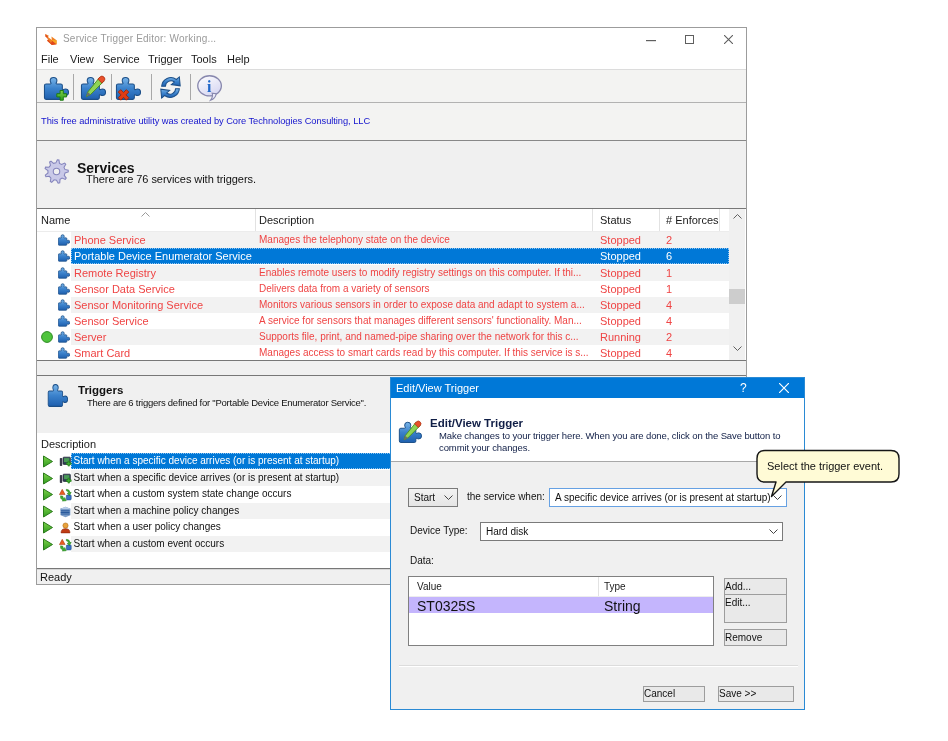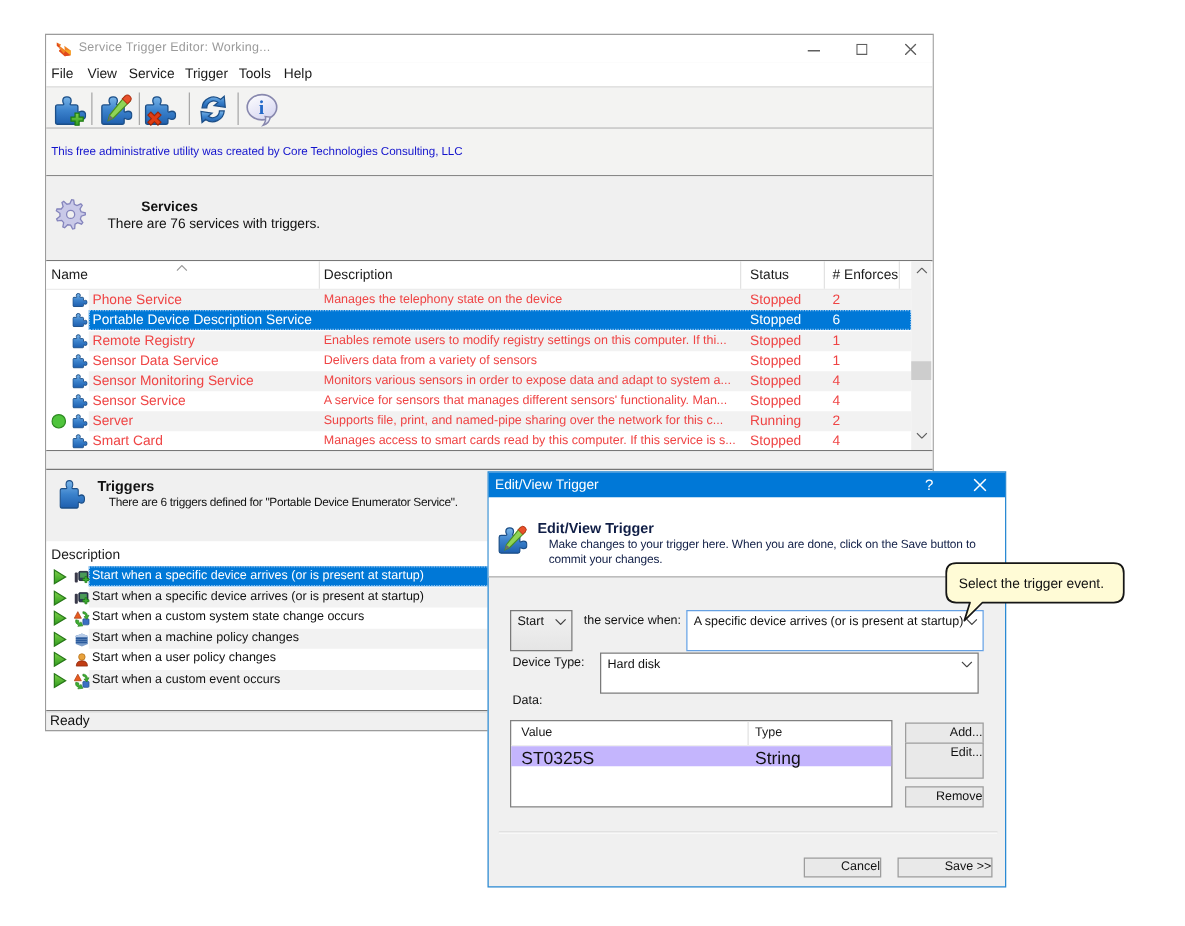--- a/index.html
+++ b/index.html
@@ -10,21 +10,21 @@
   #titlebar{left:0;top:0;width:709px;height:22px;background:#ffffff;}
   #titletxt{left:26px;top:5px;font-size:10px;color:#9a9a9a;letter-spacing:0.2px;}
   .capbtn{top:7px;color:#5f5f5f;}
   #menubar{left:0;top:22px;width:709px;height:19px;background:#ffffff;font-size:11px;color:#1a1a1a;}
   .mi{position:absolute;top:3px;}
   #toolbar{left:0;top:41px;width:709px;height:34px;background:#f3f3f2;border-top:1px solid #dcdcdc;border-bottom:1px solid #b2b2b2;box-sizing:border-box;}
   .tsep{position:absolute;top:4px;width:1px;height:26px;background:#a8a8a8;}
   #infobar{left:0;top:75px;width:709px;height:38px;background:#f3f3f2;border-bottom:1px solid #888888;box-sizing:border-box;}
   #infotxt{left:4px;top:13px;font-size:9.3px;color:#1414cd;letter-spacing:-0.05px;}
   #svchead{left:0;top:113px;width:709px;height:67px;background:#f0f0f0;}
-  #svchead .t1{left:40px;top:19px;font-size:11px;font-weight:bold;color:#111;margin-left:36px;}
+  #svchead .t1{left:40px;top:19px;font-size:14px;font-weight:bold;color:#111;}
   #svchead .t2{left:49px;top:32px;font-size:11px;letter-spacing:-0.05px;color:#111;}
   #svclist{left:0;top:180px;width:709px;height:153px;background:#ffffff;border-top:1px solid #777;border-bottom:1px solid #777;box-sizing:border-box;}
   .hdrtxt{position:absolute;top:5px;font-size:11px;color:#1a1a1a;}
   .colline{position:absolute;top:0;width:1px;height:22px;background:#e2e2e2;}
   #svchdr{position:absolute;left:0;top:0;width:708px;height:23px;background:#ffffff;border-bottom:1px solid #ececec;box-sizing:border-box;}
   .srow{position:absolute;left:0;width:692px;height:16px;color:#ef4444;}
   .srow .stripe{position:absolute;left:34px;top:0;width:658px;height:16px;}
   .srow.alt .stripe{background:#f2f2f2;}
   .srow.sel .stripe{background:#0078d7;outline:1px dotted #92c4ef;outline-offset:-1px;}
   .srow.sel{color:#ffffff;}
@@ -52,25 +52,25 @@
   #statusbar{left:0;top:541px;width:709px;height:15px;background:#f0f0f0;border-top:1px solid #d7d7d7;box-sizing:border-box;}
   #statusbar span{position:absolute;left:3px;top:1px;font-size:11px;color:#111;}
 
   
   #dlg{left:390px;top:377px;width:415px;height:333px;background:#f0f0f0;border:1px solid #2a8ad4;box-sizing:border-box;}
   #dlgtitle{left:0;top:0;width:413px;height:20px;background:#0078d7;}
   #dlgtitle span{position:absolute;left:5px;top:4px;font-size:11px;color:#ffffff;}
   #dlghead{left:0;top:20px;width:413px;height:64px;background:#ffffff;border-bottom:1px solid #a8a8a8;box-sizing:border-box;}
   #dlghead .t1{left:39px;top:19px;font-size:11.5px;font-weight:bold;color:#101e46;}
   #dlghead .t2{left:48px;top:32px;font-size:9.5px;letter-spacing:-0.1px;color:#101e46;line-height:12px;white-space:nowrap;}
-  .combo{position:absolute;height:33px;background:#ffffff;border:1px solid #7a7a7a;box-sizing:border-box;font-size:10px;color:#111;}
+  .combo{position:absolute;height:19px;background:#ffffff;border:1px solid #7a7a7a;box-sizing:border-box;font-size:10px;color:#111;}
   .combo .cv{position:absolute;right:4px;top:6px;}
   .combo span{position:absolute;left:5px;top:3px;white-space:nowrap;}
   .lbl{position:absolute;font-size:10px;color:#111;}
-  .btn{position:absolute;background:#e9e9e9;border:1px solid #9d9d9d;box-sizing:border-box;font-size:10px;color:#111;text-align:right;}
+  .btn{position:absolute;background:#e9e9e9;border:1px solid #9d9d9d;box-sizing:border-box;font-size:10px;color:#111;text-align:left;}
   #dtable{left:17px;top:198px;width:306px;height:70px;background:#ffffff;border:1px solid #808080;box-sizing:border-box;}
   #dtable .h1{position:absolute;left:8px;top:4px;font-size:10px;color:#1a1a1a;}
   #dtable .h2{position:absolute;left:195px;top:4px;font-size:10px;color:#1a1a1a;}
   #dtable .hl{position:absolute;left:0;top:19px;width:304px;height:1px;background:#ededed;}
   #dtable .cl{position:absolute;left:189px;top:0;width:1px;height:19px;background:#e2e2e2;}
   #dtable .drow{position:absolute;left:0;top:20px;width:304px;height:16px;background:#c4b5fd;font-size:14px;color:#111;}
   #dsep{left:8px;top:287px;width:399px;height:1px;background:#dcdcdc;border-bottom:1px solid #ffffff;}
 </style>
 </head>
 <body>
@@ -156,21 +156,21 @@
       <span class="nm">Phone Service</span>
         <span class="ds">Manages the telephony state on the device</span>
         <span class="st">Stopped</span>
         <span class="tg">2</span>
     </div>
     <div class="srow sel" style="top:39px">
         <div class="stripe"></div>
       <svg class="pz" width="12" height="12" viewBox="1 2 31 29">
           <use href="#puz11"></use>
         </svg>
-      <span class="nm">Portable Device Description Service</span>
+      <span class="nm">Portable Device Enumerator Service</span>
         <span class="st">Stopped</span>
         <span class="tg">6</span>
     </div>
     <div class="srow alt" style="top:56px">
         <div class="stripe"></div>
       <svg class="pz" width="12" height="12" viewBox="1 2 31 29">
           <use href="#puz11"></use>
         </svg>
       <span class="nm">Remote Registry</span>
         <span class="ds">Enables remote users to modify registry settings on this computer. If thi...</span>

